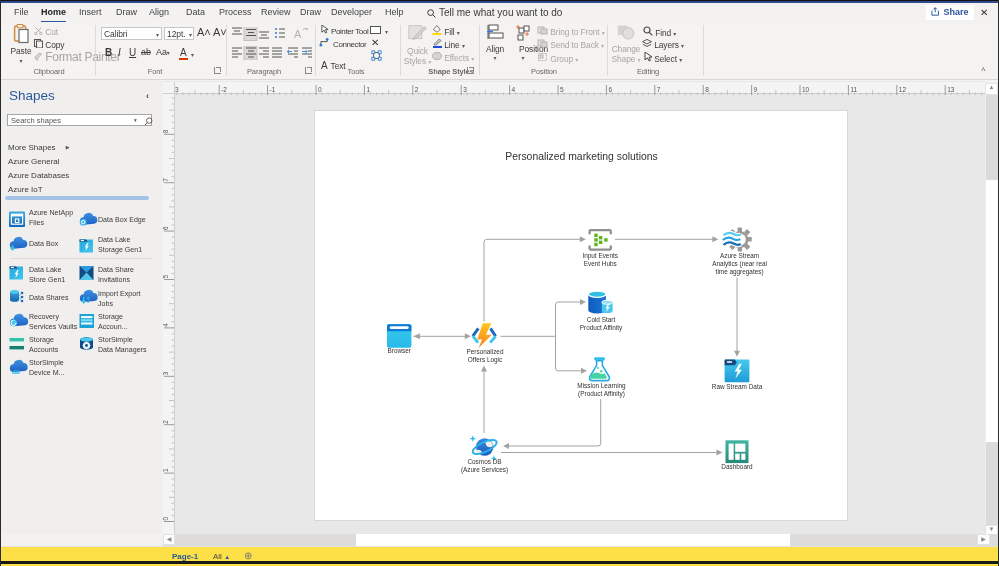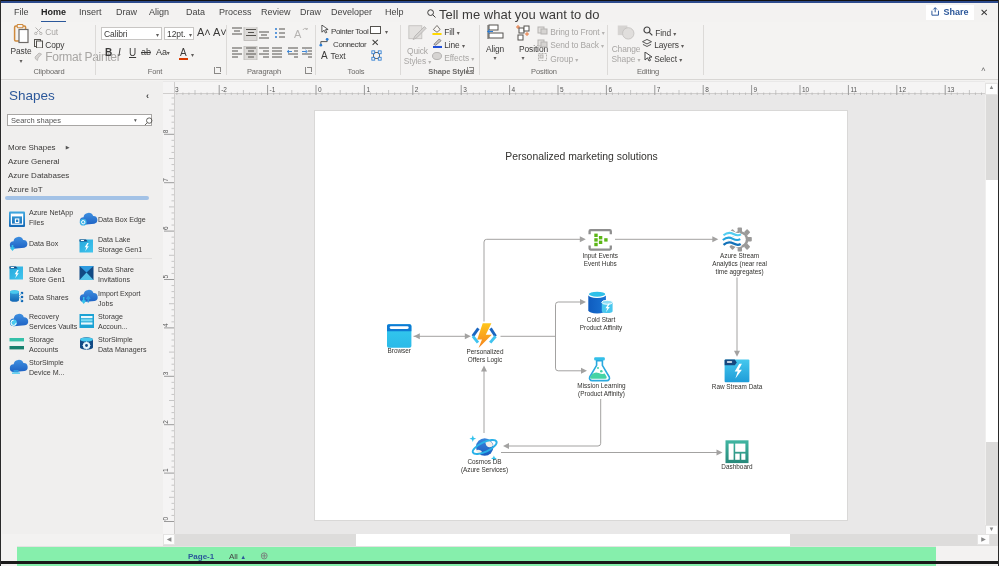--- a/index.html
+++ b/index.html
@@ -22,21 +22,21 @@
 
 #panel { position:absolute; left:1px; top:81px; width:161px; height:453px; background:#f0efee; font-size:8px; color:#3b3a39; }
 
 #canvas { position:absolute; left:162px; top:81px; width:822px; height:453px; background:#e9e8e8; }
 #hruler { position:absolute; left:162px; top:82px; width:822px; height:12px; background:#f5f4f4; border-bottom:1px solid #d0cecd;}
 #vruler { position:absolute; left:162px; top:94px; width:12px; height:440px; background:#f5f4f4; border-right:1px solid #d0cecd;}
 #page { position:absolute; left:314px; top:111px; width:532px; height:409px; background:#fff; box-shadow:0 0 0 1px #d9d8d7; }
 
 #vscroll { position:absolute; left:984px; top:82px; width:14px; height:452px; background:#f0efee; }
 #hscroll { position:absolute; left:162px; top:534px; width:836px; height:12px; background:#dddcdb; }
-#pagebar { position:absolute; left:16px; top:546px; width:919px; height:20px; background:#86efac; border-top:1px solid #e3e2e1; font-size:8px; }
+#pagebar { position:absolute; left:0; top:546px; width:999px; height:20px; background:#fde047; border-top:1px solid #e3e2e1; font-size:8px; }
 #bottomline { position:absolute; left:0; top:561px; width:999px; height:2.5px; background:#1a1a1a; }
 .sbtn { position:absolute; background:#f1f0ef; color:#888; font-size:6px; text-align:center; }
 .sitem-txt { position:absolute; font-size:7.1px; color:#3b3a39; line-height:10px; }
 </style>
 </head>
 <body>
 <div id="app">
 <div id="topline"></div>
 <div id="tabbar">
   <span class="tab" style="left:13px;">File</span>
@@ -47,21 +47,21 @@
   <span class="tab" style="left:185px;">Data</span>
   <span class="tab" style="left:218px;">Process</span>
   <span class="tab" style="left:260px;">Review</span>
   <span class="tab" style="left:299px;">Draw</span>
   <span class="tab" style="left:330px;">Developer</span>
   <span class="tab" style="left:384px;">Help</span>
   <span class="tab" style="left:426px; top:6px;"><svg width="9" height="9" viewBox="0 0 10 10">
           <circle cx="4" cy="4" r="3.2" fill="none" stroke="#3b3a39" stroke-width="1.1"></circle>
           <path d="M6.4,6.4 l3,3" stroke="#3b3a39" stroke-width="1.1"></path>
         </svg></span>
-  <span class="tab" style="left:438px; color:#3b3a39; font-size:13px;">Tell me what you want to do</span>
+  <span class="tab" style="left:438px; color:#3b3a39; font-size:10px;">Tell me what you want to do</span>
   <span class="tab" style="left:925px; top:2px; background:#fff; padding:2px 5px 3px 5px; color:#2b579a; font-weight:bold;"><svg width="10" height="9" viewBox="0 0 12 11" style="vertical-align:-1px;">
           <g fill="none" stroke="#2b579a" stroke-width="1.2">
             <path d="M1,4.5 v5.5 h8 v-5.5"></path>
             <path d="M5,6.5 v-5.5 M2.8,3 L5,0.8 L7.2,3"></path>
           </g>
         </svg> Share</span>
   <span class="tab" style="left:979px; color:#333; font-size:10px; top:4px;">✕</span>
 </div>
 <div id="ribbon">
 
@@ -153,21 +153,21 @@
   <div class="gdiv" style="left:314px;"></div>
 
   <div class="abs" style="left:320px;top:3px;color:#3b3a39;"><svg width="8" height="9" viewBox="0 0 9 10">
           <path d="M1,0 L1,8 L3.5,5.8 L5,9 L6.5,8.3 L5,5.2 L8,5 Z" fill="#fff" stroke="#444" stroke-width="1"></path>
         </svg><span style="margin-left:2px;font-size:8px;letter-spacing:-0.4px;">Pointer Tool</span></div>
   <div class="abs" style="left:318px;top:16px;color:#3b3a39;"><svg width="10" height="9" viewBox="0 0 11 10">
           <path d="M2,8 L2,4 L9,4 L9,1" fill="none" stroke="#444" stroke-width="1"></path>
           <circle cx="2" cy="8" r="1.5" fill="#2b7cd3"></circle>
           <circle cx="9" cy="1.5" r="1.5" fill="#2b7cd3"></circle>
         </svg><span style="margin-left:4px;font-size:8px;letter-spacing:-0.4px;">Connector</span></div>
-  <div class="abs" style="left:320px;top:28px;color:#3b3a39;"><span style="font-size:10px;">A</span><span style="margin-left:3px;">Text</span></div>
+  <div class="abs" style="left:320px;top:38px;color:#3b3a39;"><span style="font-size:10px;">A</span><span style="margin-left:3px;">Text</span></div>
   <div class="abs" style="left:369px;top:4px;width:11px;height:8px;background:#fff;border:1.2px solid #55534f;"></div>
   <div class="abs dd" style="left:384px;top:6px;">▾</div>
   <div class="abs" style="left:370px;top:15px;font-size:10px;color:#3b3a39;">✕</div>
   <div class="abs" style="left:370px;top:28px;"><svg width="11" height="11" viewBox="0 0 13 13">
           <rect x="3" y="3" width="7" height="7" fill="none" stroke="#55534f" stroke-width="1"></rect>
           <rect x="1" y="1" width="3.4" height="3.4" fill="#f4f3f2" stroke="#2b7cd3" stroke-width="1"></rect>
           <rect x="8.6" y="1" width="3.4" height="3.4" fill="#f4f3f2" stroke="#2b7cd3" stroke-width="1"></rect>
           <rect x="1" y="8.6" width="3.4" height="3.4" fill="#f4f3f2" stroke="#2b7cd3" stroke-width="1"></rect>
           <rect x="8.6" y="8.6" width="3.4" height="3.4" fill="#f4f3f2" stroke="#2b7cd3" stroke-width="1"></rect>
         </svg></div>

